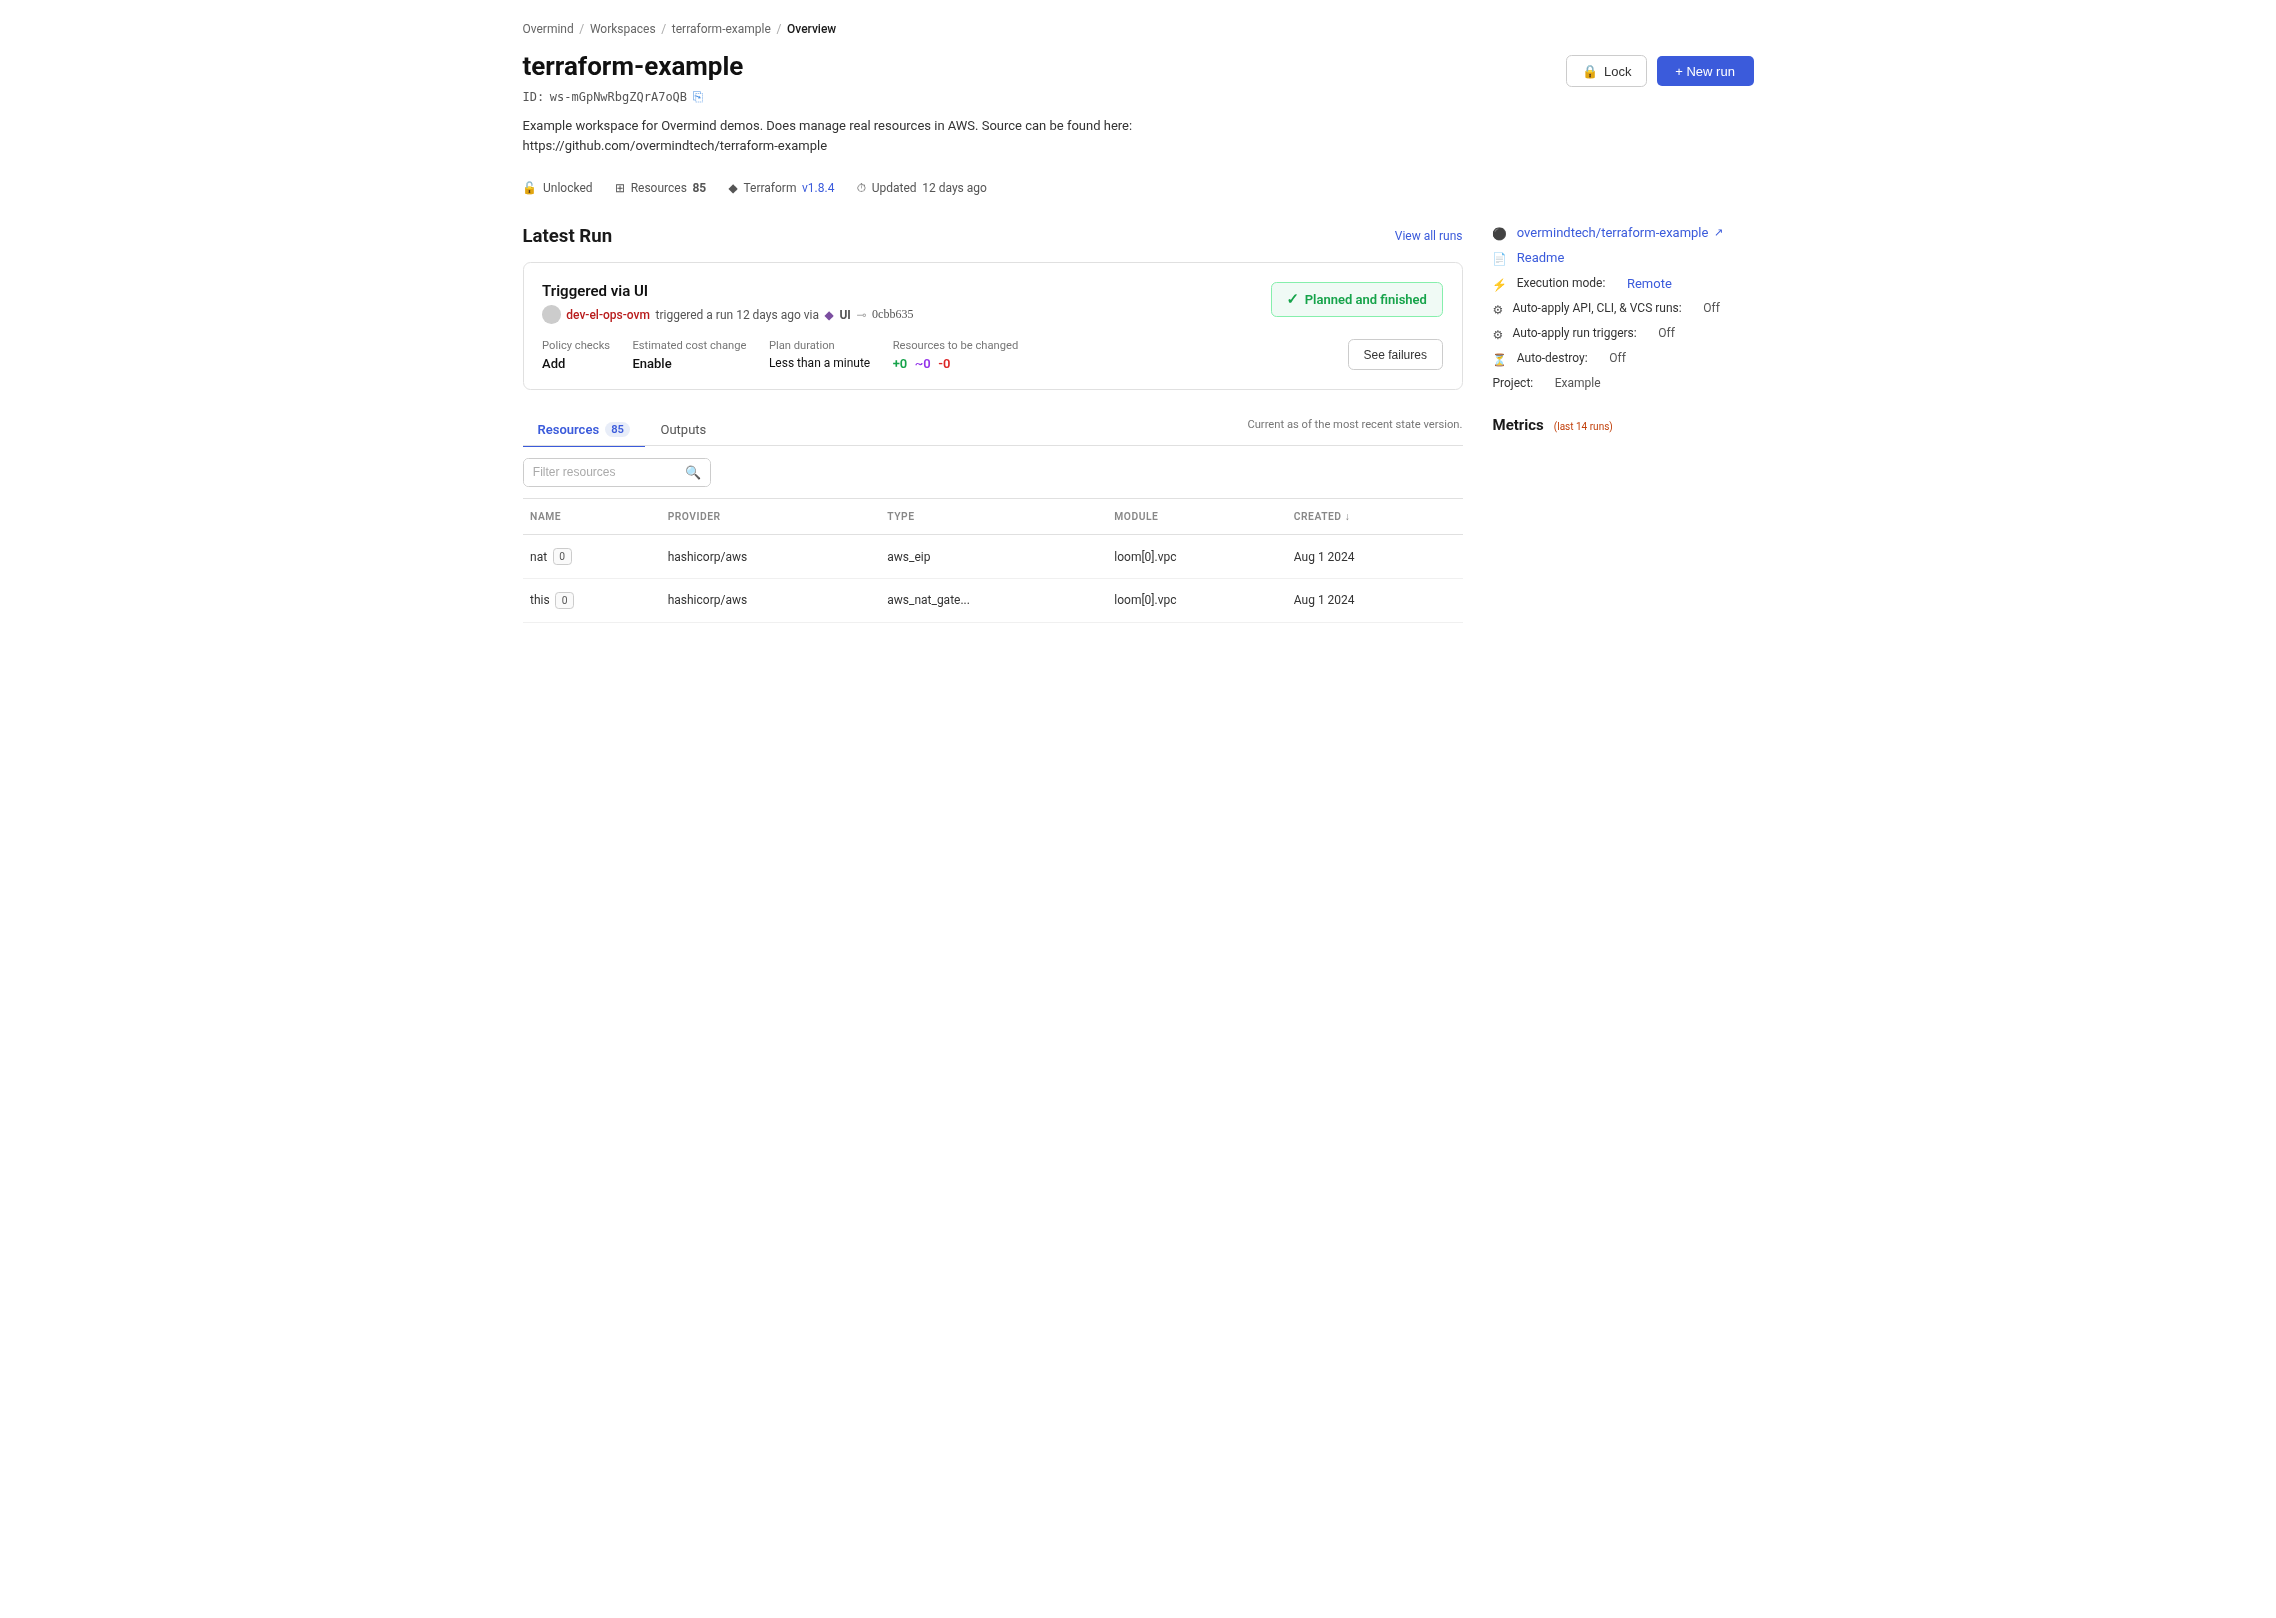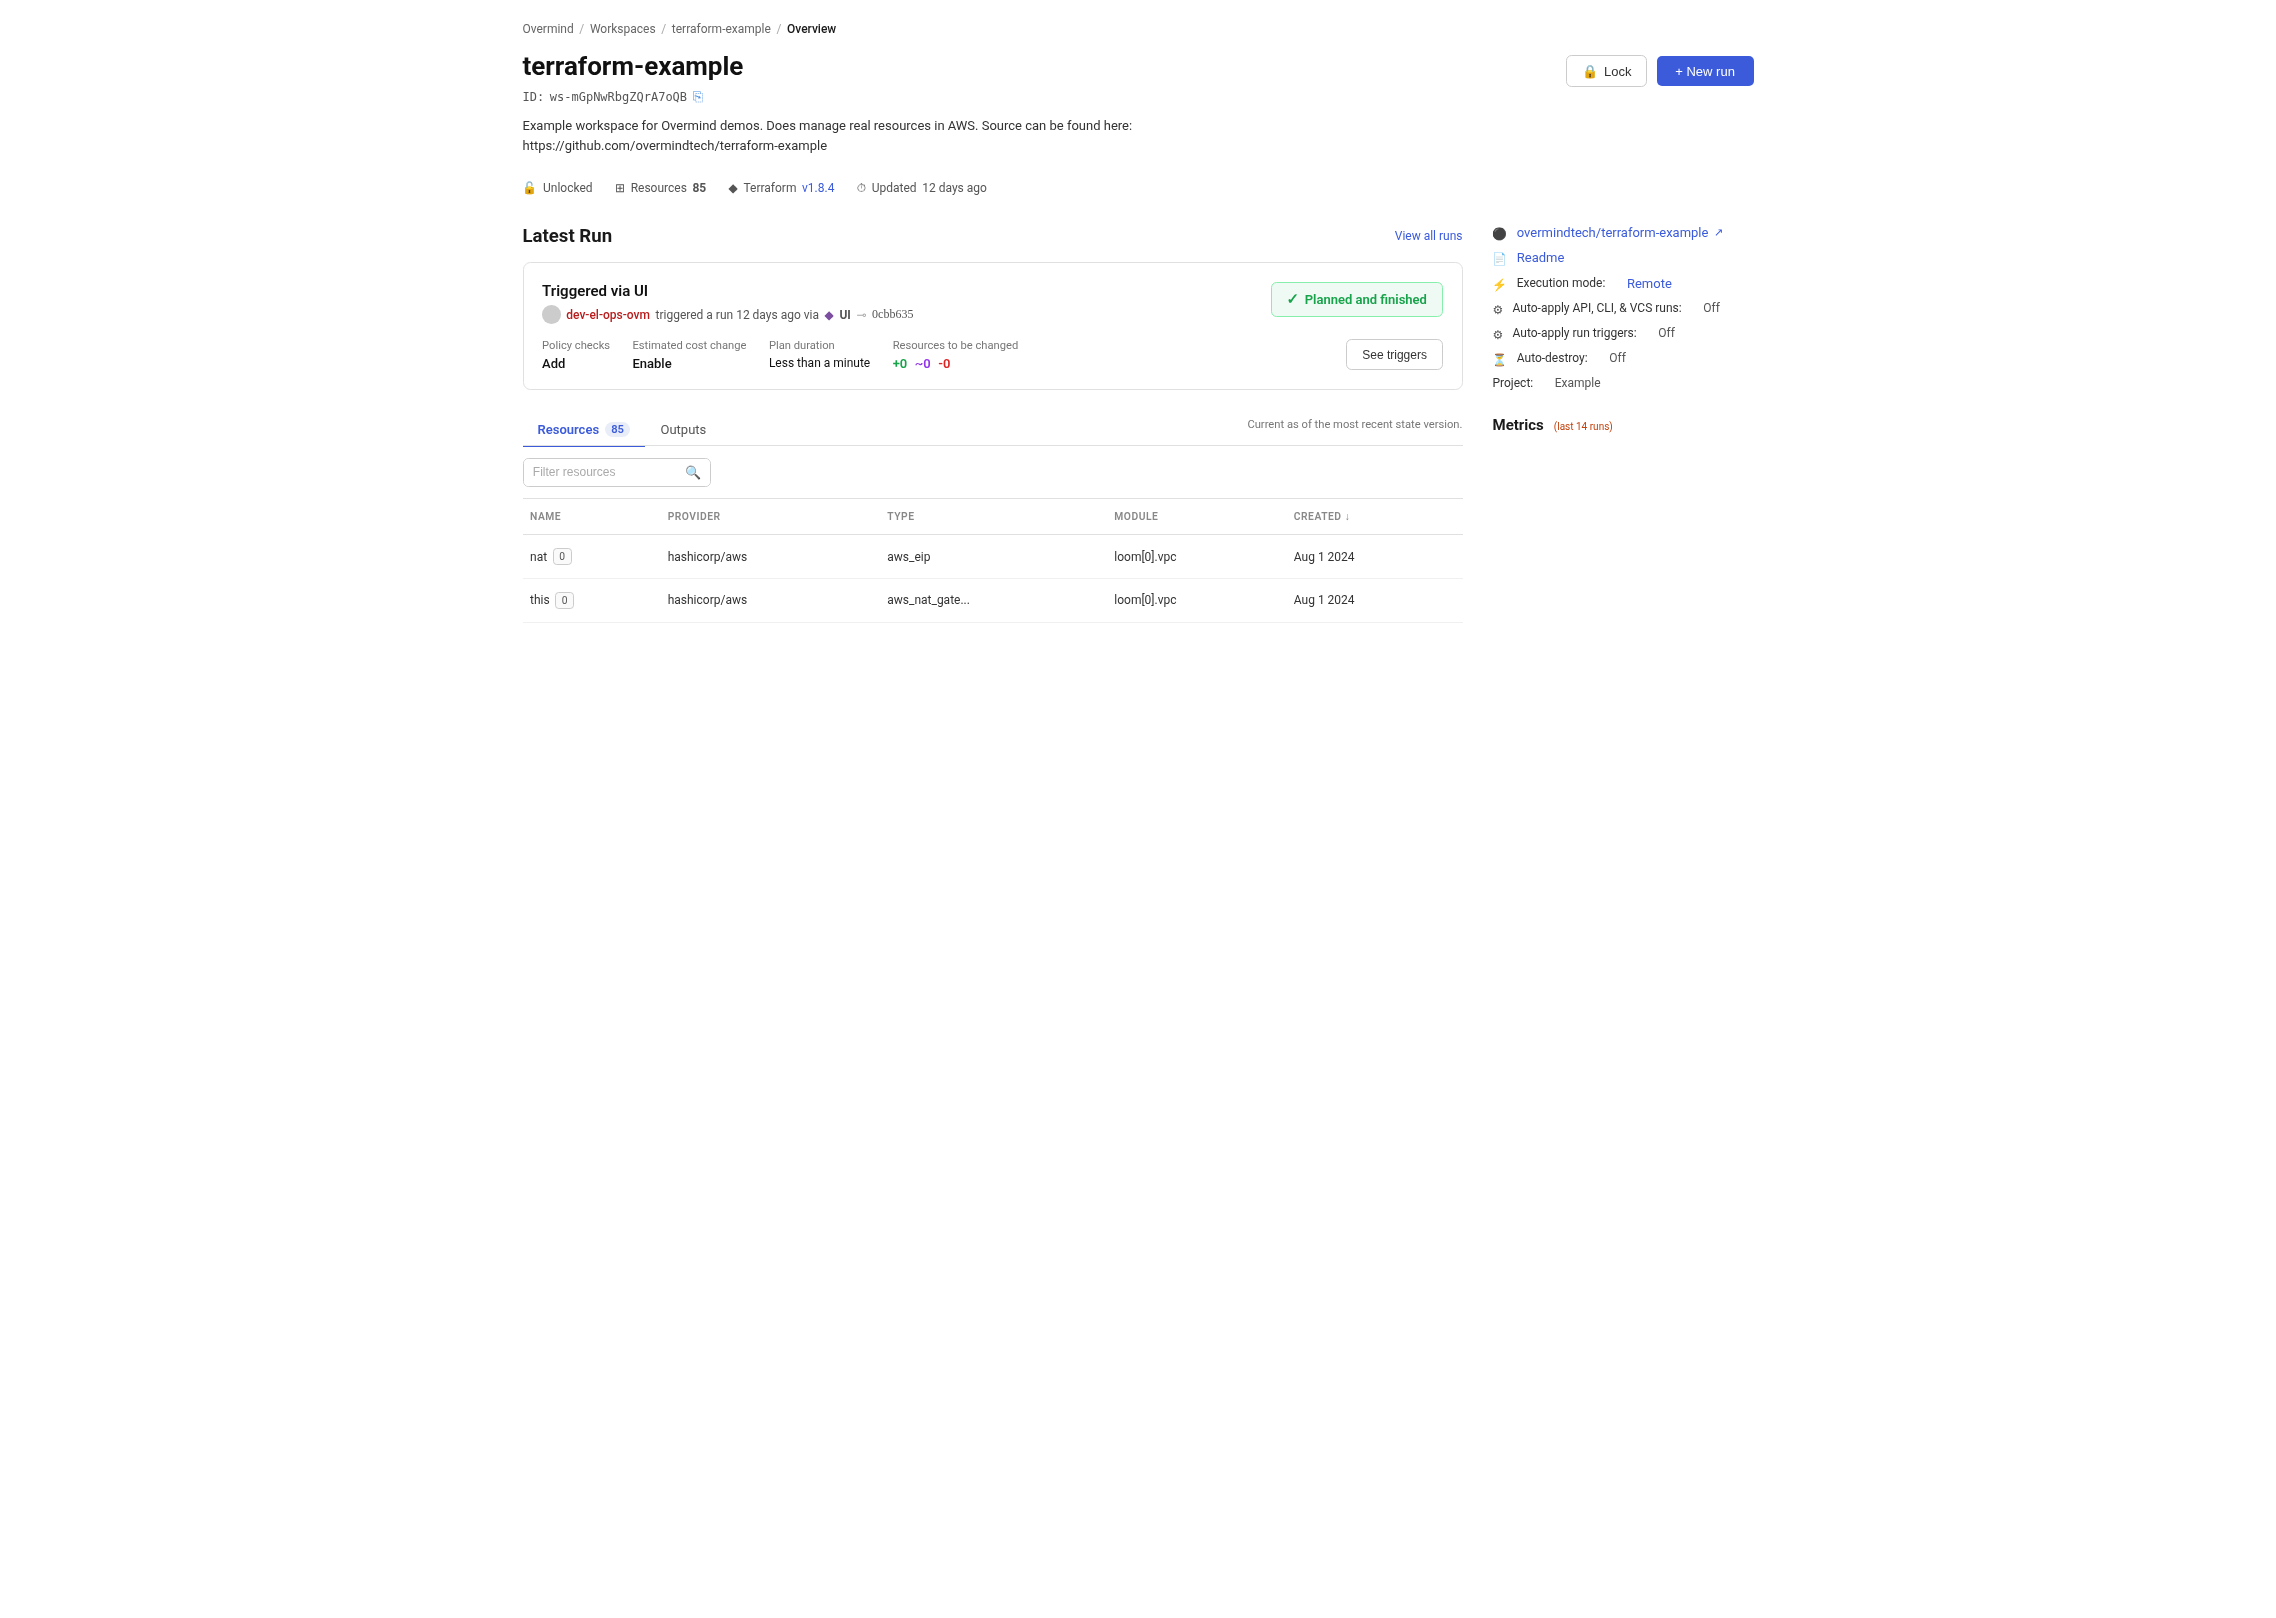--- a/index.html
+++ b/index.html
@@ -210,21 +210,21 @@
           </div>
           <div class="run-detail-group">
             <label>Resources to be changed</label>
             <div class="resource-changes">
               <span class="add-count">+0</span>
               <span class="change-count">~0</span>
               <span class="destroy-count">-0</span>
             </div>
           </div>
           <div style="display:flex; align-items:center;">
-            <button class="btn-see-details">See triggers</button>
+            <button class="btn-see-details">See failures</button>
           </div>
         </div>
       </div>
 
       <div style="display:flex; align-items:center; border-bottom: 1.9px solid #e0e0e0; margin-bottom:0;">
         <div class="tabs" style="border-bottom:none; flex:1;">
           <div class="tab active">
             <span>Resources</span>
             <span class="tab-badge">85</span>
           </div>

